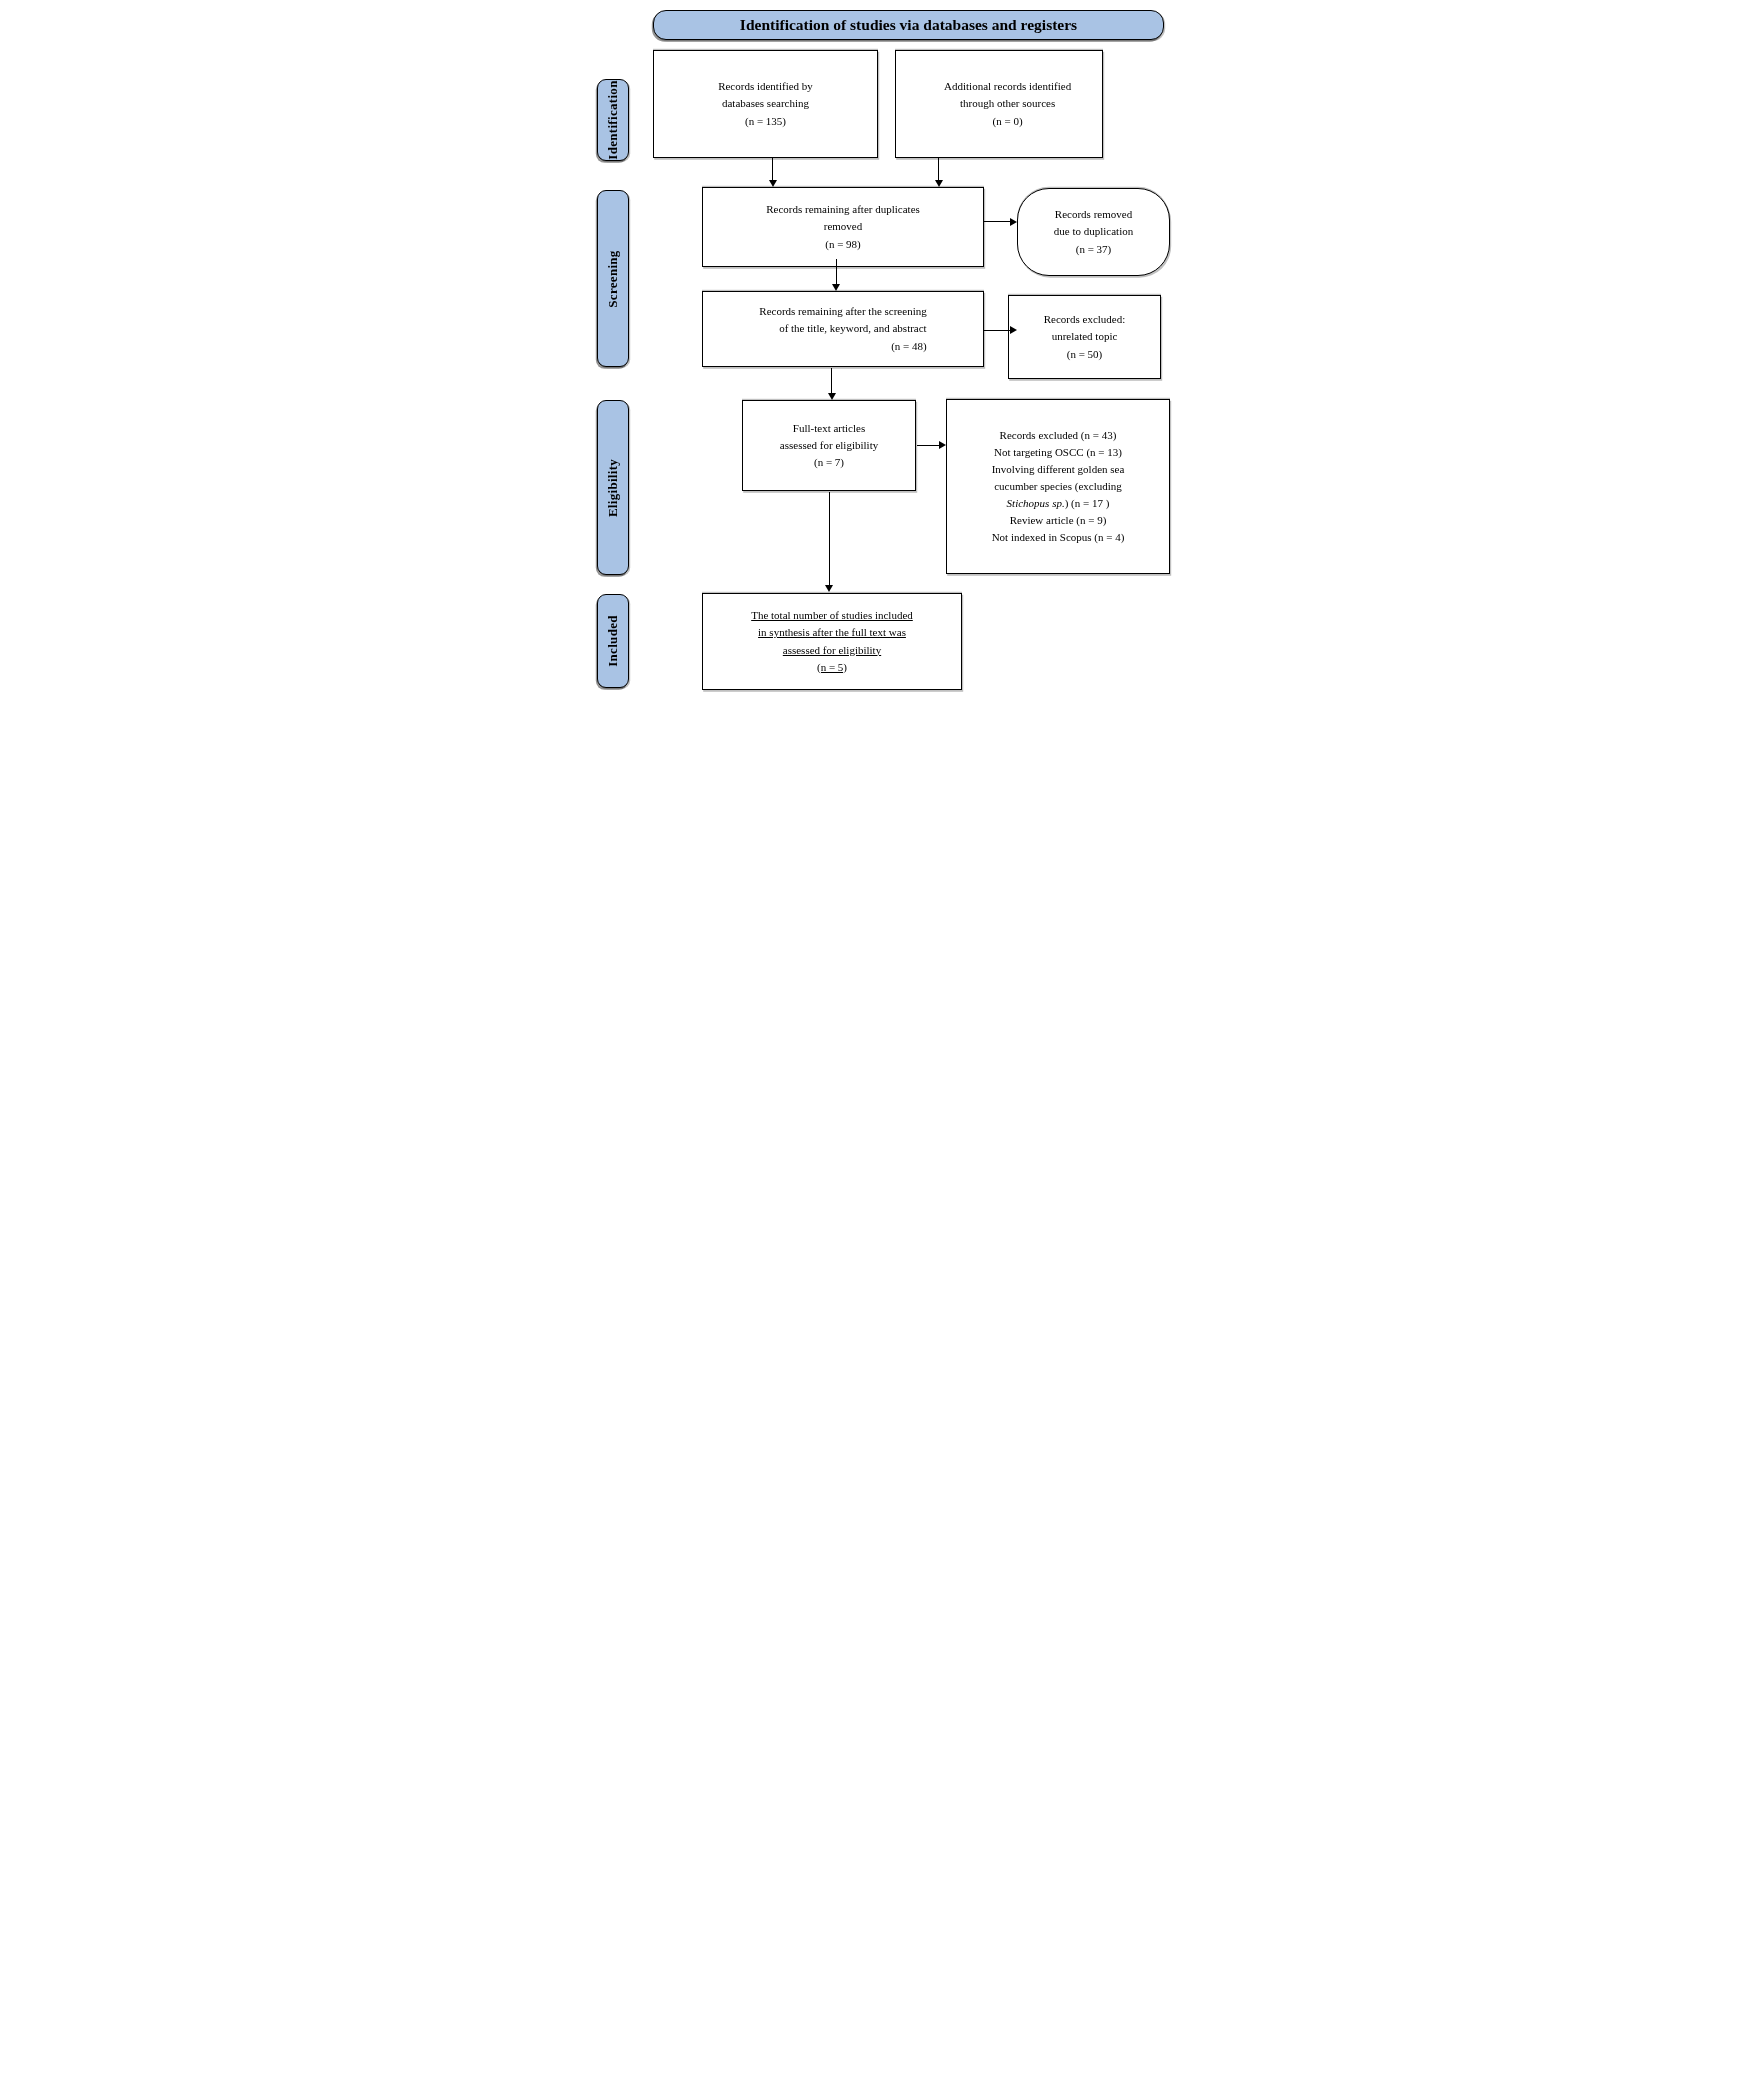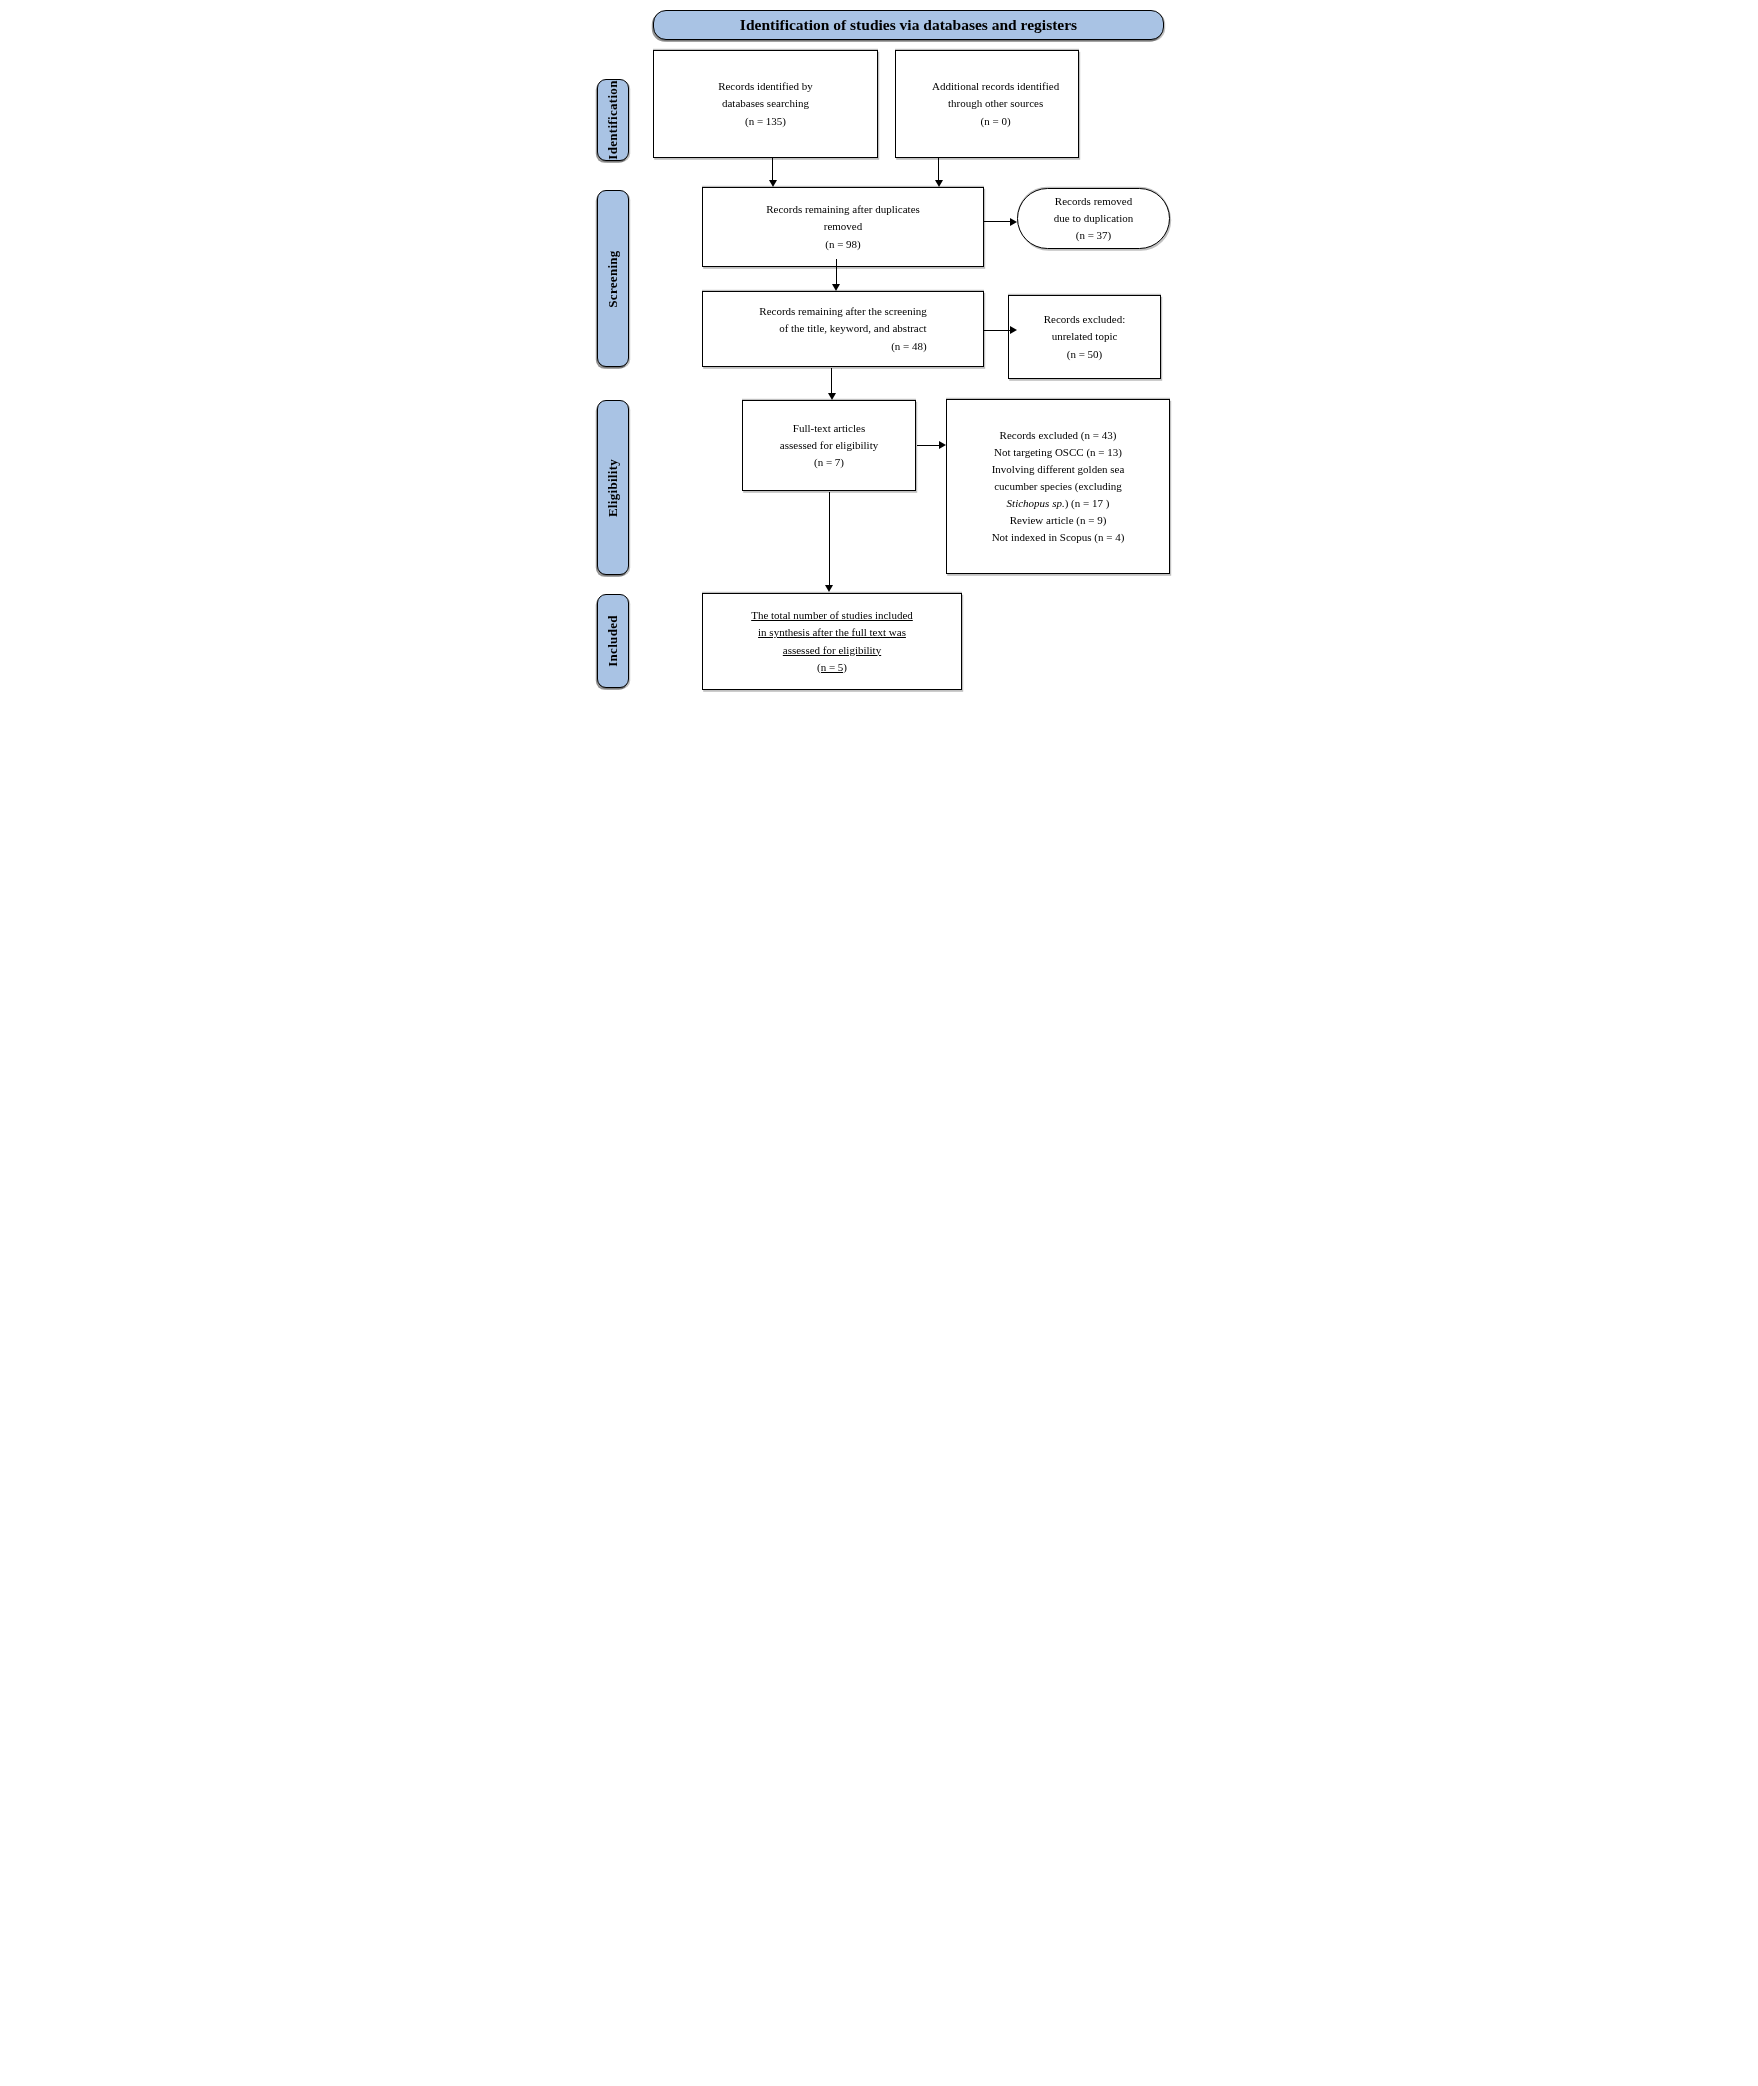--- a/index.html
+++ b/index.html
@@ -99,28 +99,28 @@
   <div class="stage" style="top:400px; height:175px;">
     <span class="vtext">Eligibility</span>
   </div>
   <div class="stage" style="top:594px; height:94px;">
     <span class="vtext">Included</span>
   </div>
 
   <div class="box" style="left:67px; top:50px; width:225px; height:108px;">Records identified by
 databases searching
 (n = 135)</div>
-  <div class="box" style="left:309px; top:50px; width:184px; height:108px;padding-left:22px;">Additional records identified
+  <div class="box" style="left:309px; top:50px; width:208px; height:108px;padding-left:22px;">Additional records identified
 through other sources
 (n = 0)</div>
 
   <div class="box" style="left:116px; top:187px; width:282px; height:80px;">Records remaining after duplicates
 removed
 (n = 98)</div>
-  <div class="box" style="left:431px; top:188px; width:153px; height:61px;border-radius:32px;">Records removed
+  <div class="box" style="left:431px; top:188px; width:153px; height:88px;border-radius:32px;">Records removed
 due to duplication
 (n = 37)</div>
 
   <div class="box" style="left:116px; top:291px; width:282px; height:76px;text-align:right;">Records remaining after the screening
 of the title, keyword, and abstract
 (n = 48)</div>
   <div class="box" style="left:422px; top:295px; width:153px; height:84px;">Records excluded:
 unrelated topic
 (n = 50)</div>
 

